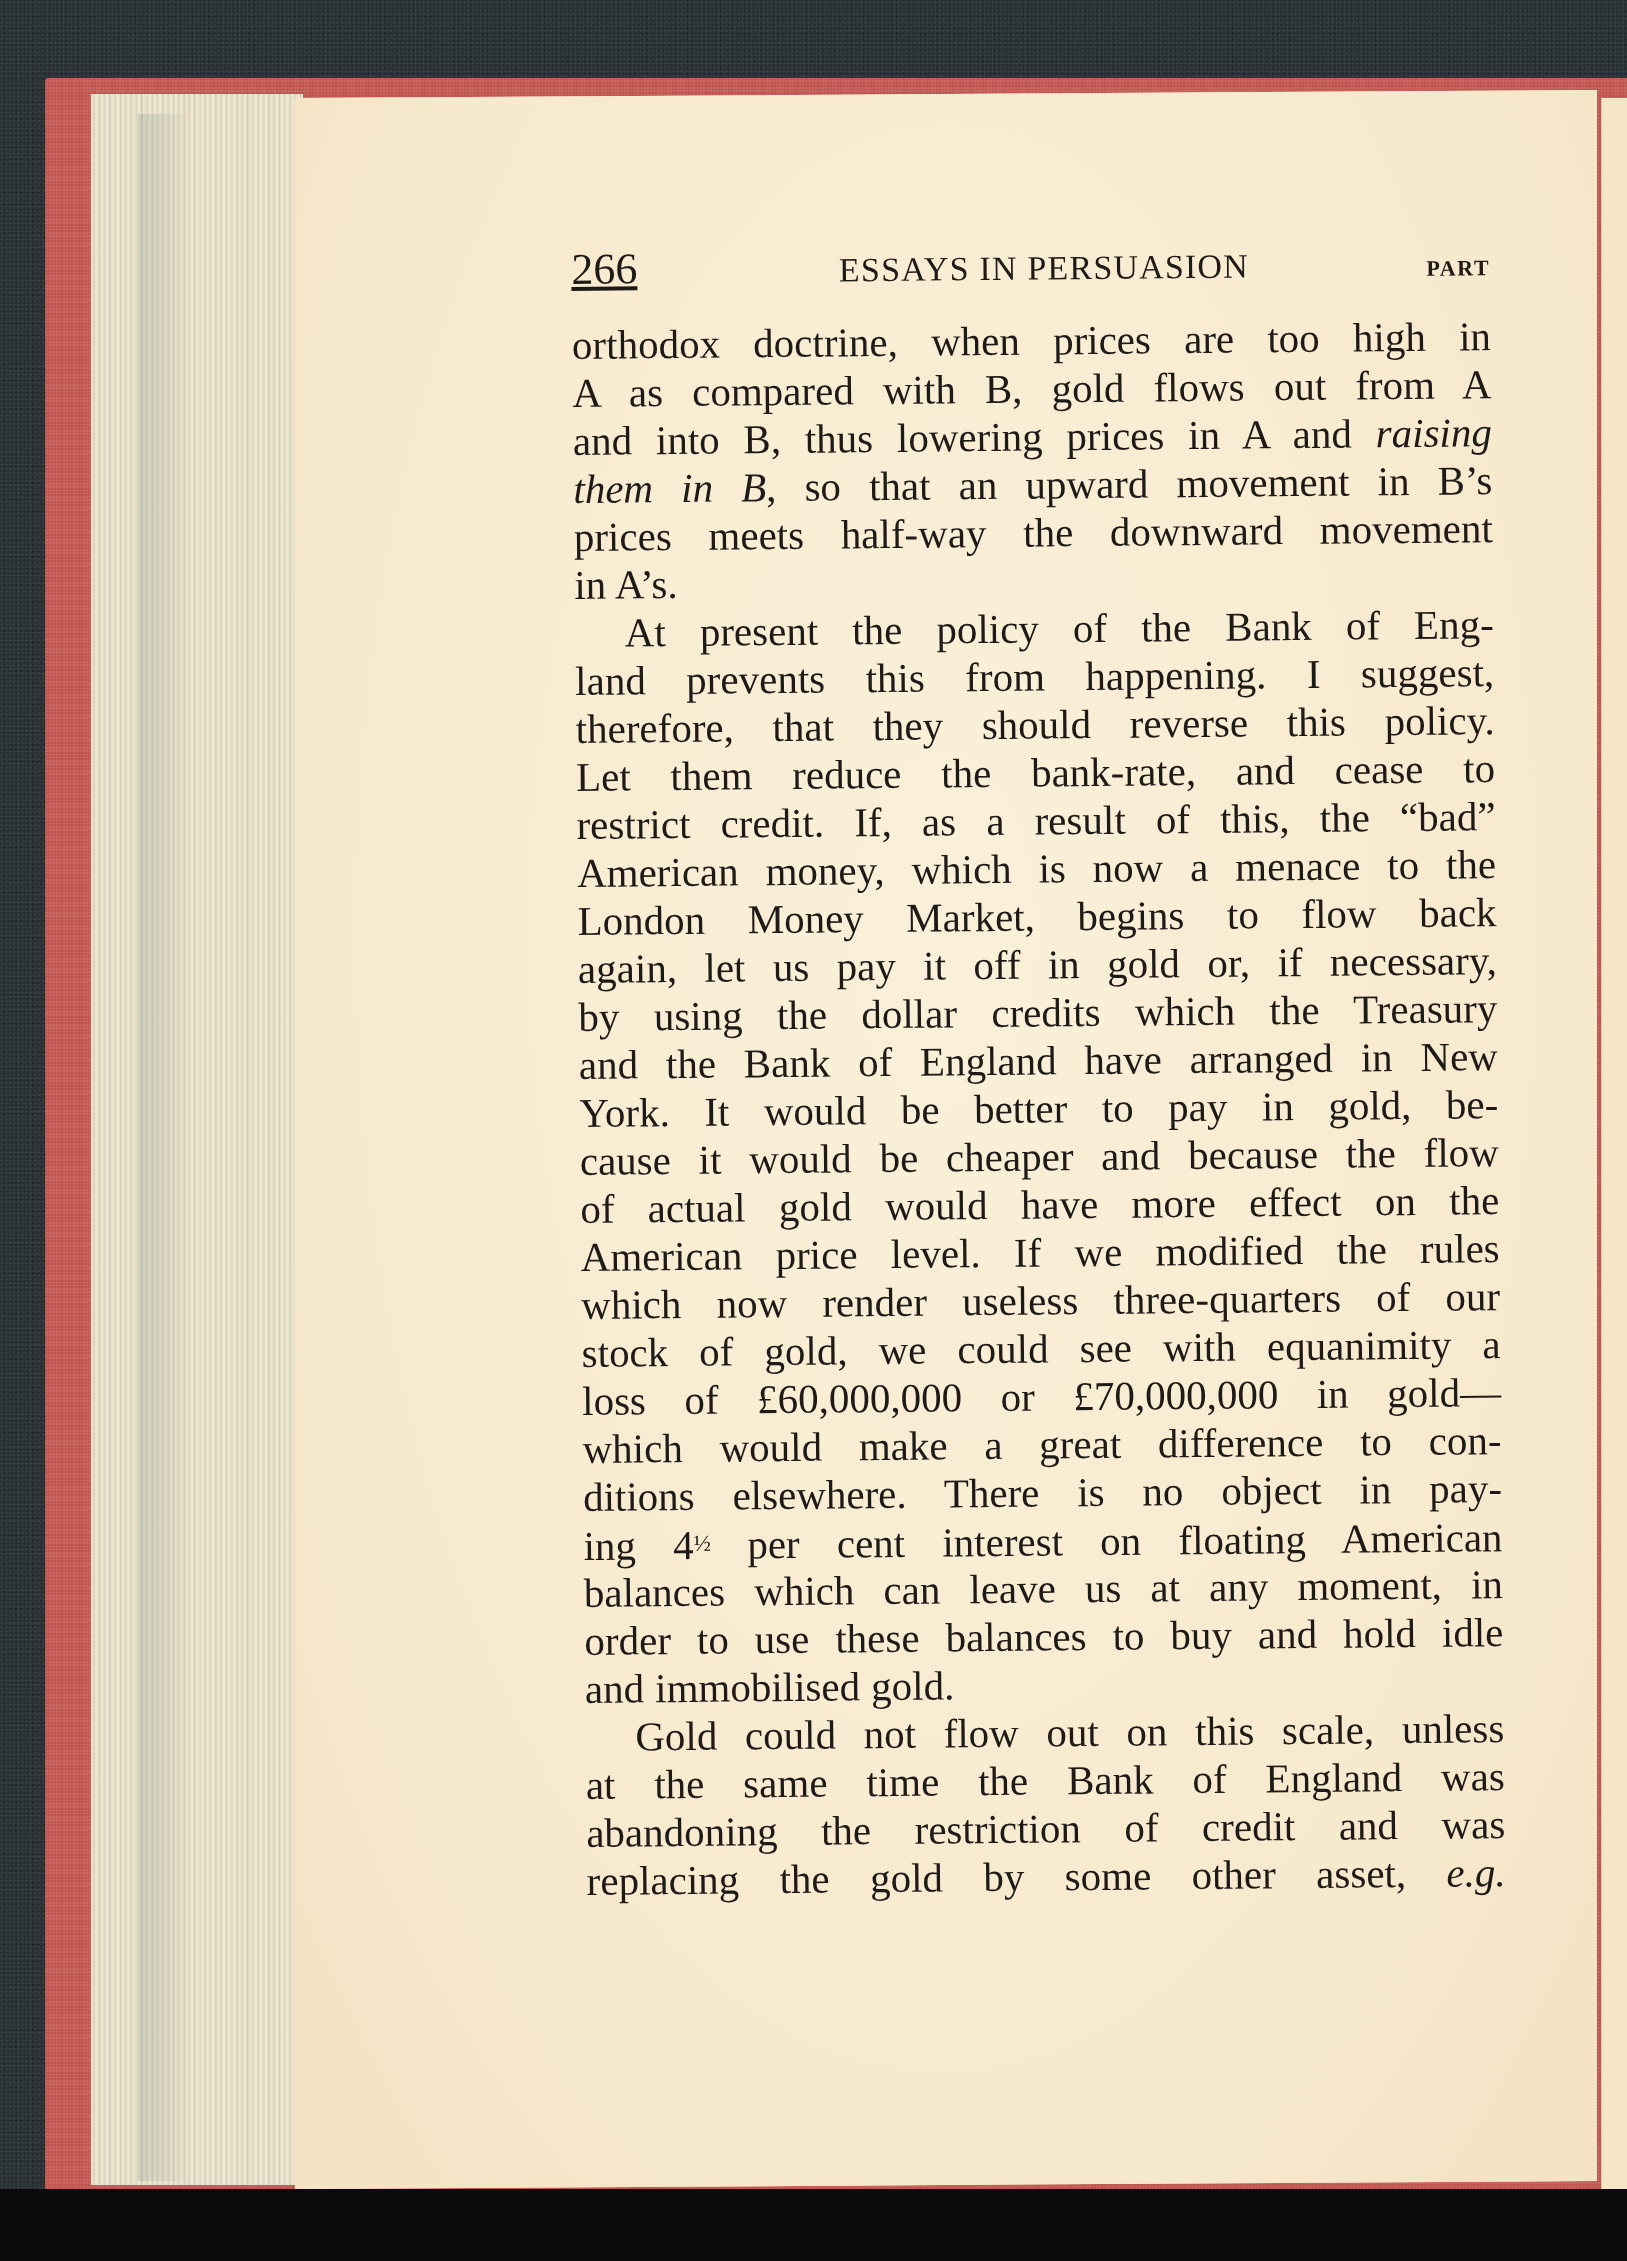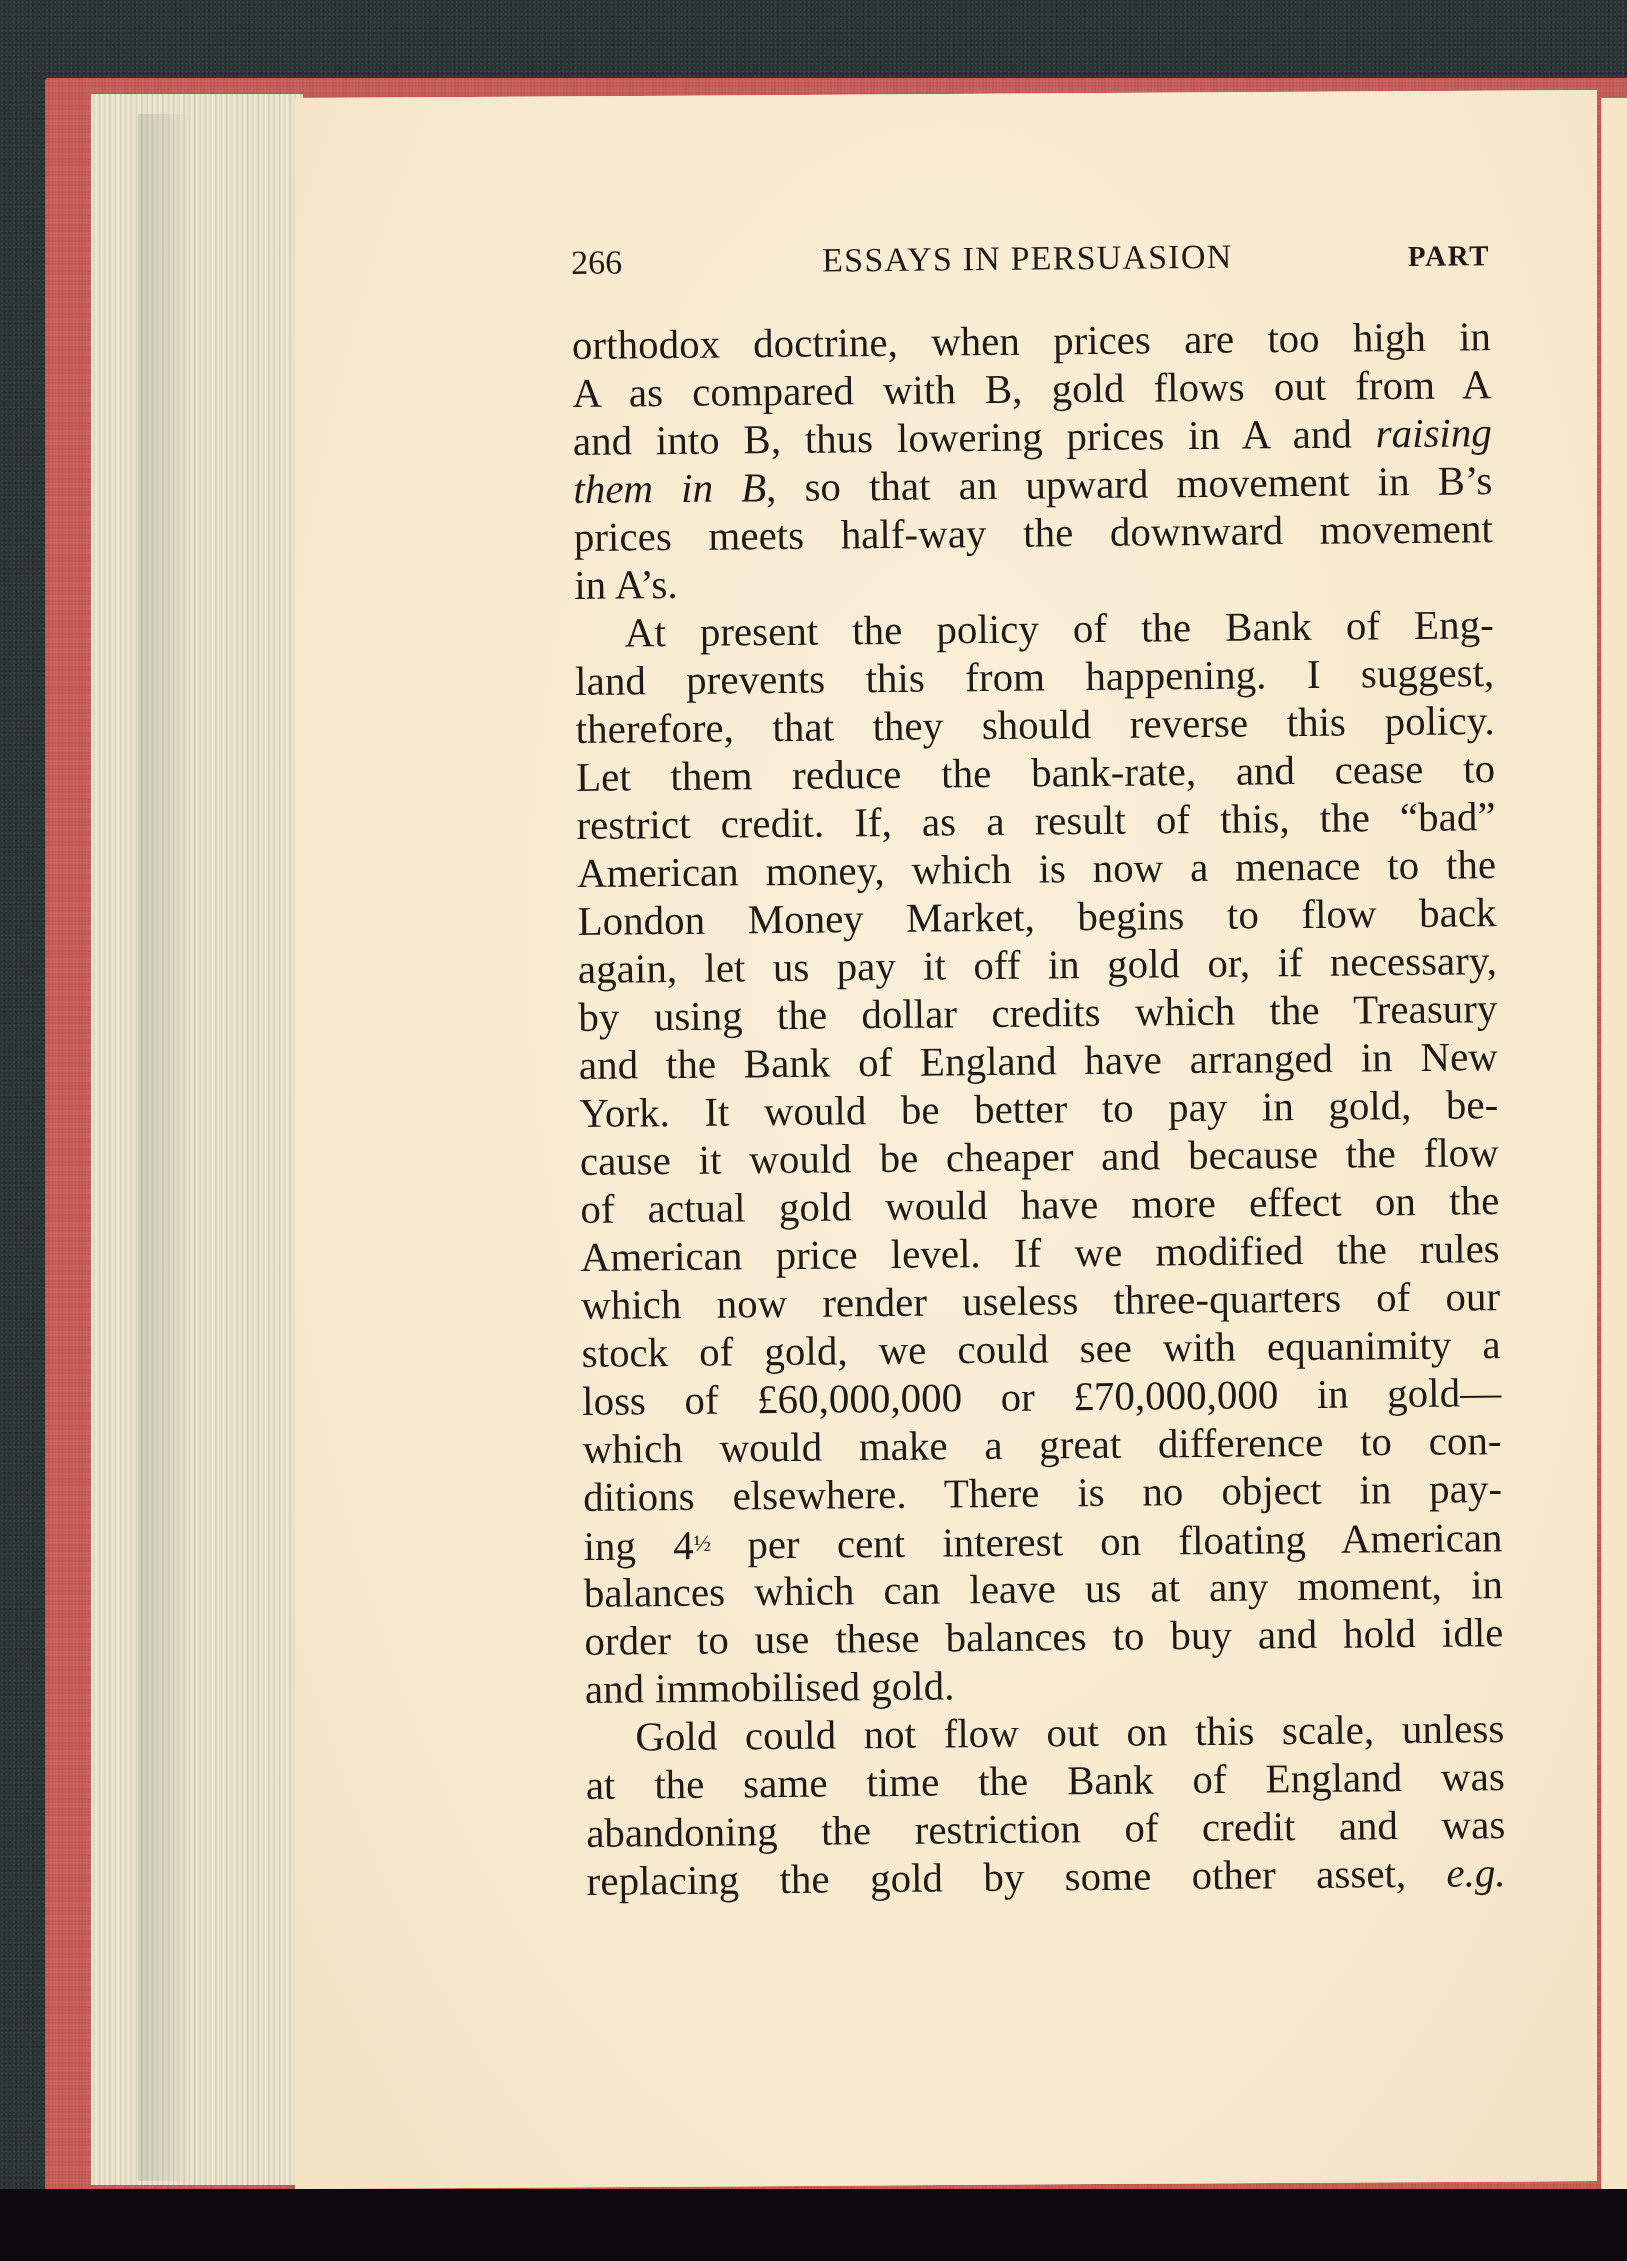--- a/index.html
+++ b/index.html
@@ -49,23 +49,23 @@
     .text-block {
       position: absolute; left: 571px; top: 244px; width: 919px;
       transform: rotate(-0.55deg);
       transform-origin: 0 0;
       color: #1e1a18;
     }
     .running-head {
       display: flex; justify-content: space-between; align-items: baseline;
       height: 57px; margin-bottom: 19.5px;
     }
-    .folio { font-size: 34px; }
+    .folio { font-size: 44px; text-decoration: underline; }
     .book-title { font-size: 34px; letter-spacing: 1.2px; margin-left: 24.4px; }
-    .part-label { font-size: 29px; letter-spacing: 1.6px; font-weight: bold; }
+    .part-label { font-size: 22px; letter-spacing: 1.6px; font-weight: bold; }
     .para { margin: 0; }
     .line {
       display: block; font-size: 41px; line-height: 48px; height: 48px;
       text-align: justify; text-align-last: justify; white-space: nowrap;
       word-spacing: 0.8px;
     }
     .line.last { text-align-last: left; }
     .indent { padding-left: 50px; }
     .frac { font-size: 23px; vertical-align: 8.1px; letter-spacing: -0.8px; }
   </style>

